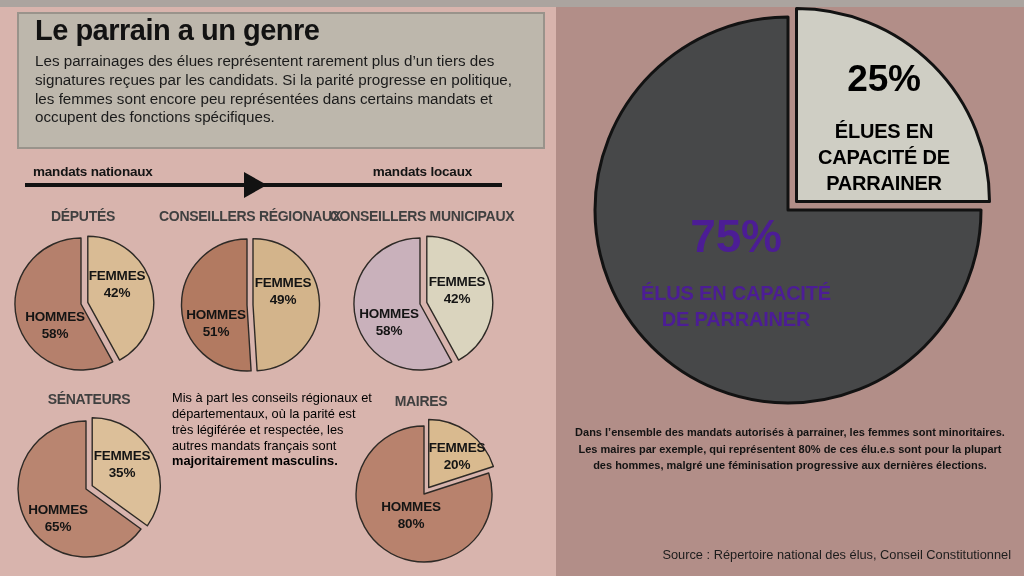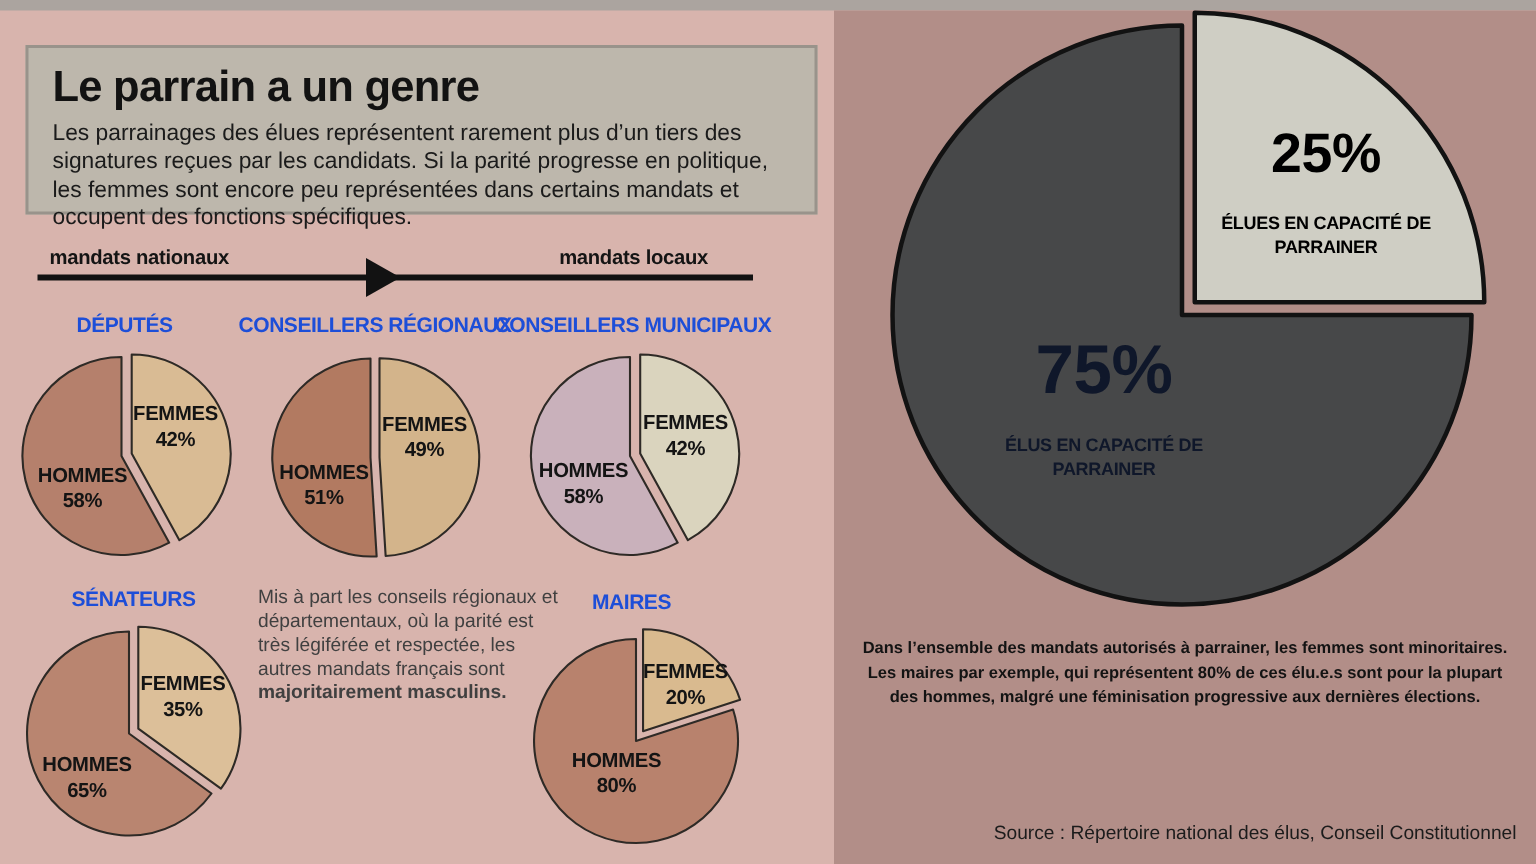--- a/index.html
+++ b/index.html
@@ -4,48 +4,48 @@
 <style>
   html,body{margin:0;padding:0;background:#888;}
   .stage{
     position:relative;width:1024px;height:576px;overflow:hidden;
     font-family:"Liberation Sans","DejaVu Sans",sans-serif;
     color:#141414;background:#d8b4ad;
   }
   .top-strip{position:absolute;left:0;top:0;width:1024px;height:7px;background:#aba49f;}
   .right-panel{position:absolute;left:556px;top:7px;width:468px;height:569px;background:#b28e88;}
   .title-box{
-    position:absolute;left:17px;top:12px;width:528px;height:113px;box-sizing:border-box;
-    background:#bdb7ac;border:2px solid #99938b;padding:10px 16px 10px 16px;margin-top:18px;
+    position:absolute;left:17px;top:12px;width:528px;height:137px;box-sizing:border-box;
+    background:#bdb7ac;border:2px solid #99938b;padding:0 16px 10px 16px;
   }
   .title-box h1{margin:0;font-size:29px;line-height:1.12;letter-spacing:-0.5px;color:#121212;}
   .title-box p{margin:6px 0 0 0;width:498px;font-size:15.2px;line-height:1.22;color:#1b1b1b;}
   .axis-label{position:absolute;top:164px;font-size:13.5px;font-weight:700;letter-spacing:-0.2px;white-space:nowrap;}
   .axis-label.left{left:33px;}
   .axis-label.right{right:552px;}
   .axis-line{position:absolute;left:25px;top:183px;width:477px;height:4px;background:#121212;}
   .axis-arrowhead{
     position:absolute;left:244px;top:172px;width:0;height:0;
     border-top:13px solid transparent;border-bottom:13px solid transparent;border-left:23px solid #121212;
   }
   .pie-title{
     position:absolute;margin:0;transform:translateX(-50%);
-    font-size:14px;font-weight:700;letter-spacing:-0.3px;white-space:nowrap;color:#1d4ed8;
+    font-size:14px;font-weight:700;letter-spacing:-0.3px;white-space:nowrap;color:#404040;
   }
   .pie-canvas{position:absolute;transform:translate(-50%,-50%);}
   .plabel{
     position:absolute;transform:translate(-50%,-50%);
     text-align:center;font-weight:700;letter-spacing:-0.2px;
   }
   .pie-sm .plabel{font-size:13.5px;line-height:1.22;white-space:nowrap;}
   .pie-big .pl-val{font-weight:700;line-height:1;}
   .pie-big .plabel-0 .pl-val{font-size:37px;}
   .pie-big .plabel-1 .pl-val{font-size:46px;}
-  .pie-big .pl-name{width:200px;font-size:12px;line-height:1.3;margin-top:21px;}
-  .note{position:absolute;left:172px;top:390px;width:200px;font-size:12.8px;line-height:1.24;color:#404040;}
+  .pie-big .pl-name{width:200px;font-size:20px;line-height:1.3;margin-top:21px;}
+  .note{position:absolute;left:172px;top:390px;width:200px;font-size:12.8px;line-height:1.24;color:#000000;}
   .note p{margin:0 0 14px 0;}
   .description{
     position:absolute;left:568px;top:424px;width:444px;margin:0;
     font-size:11px;font-weight:700;line-height:1.52;text-align:center;color:#131313;
   }
   .source{position:absolute;right:13px;top:547px;margin:0;font-size:12.8px;color:#1c1c1c;white-space:nowrap;text-align:right;}
 </style>
 </head>
 <body>
 
@@ -118,21 +118,21 @@
       </div><div class="plabel plabel-1" style="left: 66.4px; top: 101.4px; color: rgb(20, 20, 20);">
         <div class="pl-name">HOMMES</div>
         <div class="pl-val">80%</div>
       </div></div>
   <div class="pie-canvas pie-big" style="left: 788px; top: 210px; width: 420px; height: 420px;"><svg viewBox="0 0 420 420" width="420" height="420">
         <path d="M 218.5 201.5 L 218.5 8.5 A 193 193 0 0 1 411.5 201.5 Z" fill="#cfcec4" stroke="#121212" stroke-width="3" stroke-linejoin="round"></path>
         <path d="M 210.0 210.0 L 403.0 210.0 A 193 193 0 1 1 210.0 17.0 Z" fill="#474849" stroke="#121212" stroke-width="3" stroke-linejoin="round"></path>
       </svg><div class="plabel plabel-0" style="left: 306px; top: 128px; color: #000000;">
         <div class="pl-val">25%</div>
         <div class="pl-name">ÉLUES EN CAPACITÉ DE PARRAINER</div>
-      </div><div class="plabel plabel-1" style="left: 158px; top: 272px; color: #0f172a;">
+      </div><div class="plabel plabel-1" style="left: 158px; top: 272px; color: #4c1d95;">
         <div class="pl-val">75%</div>
         <div class="pl-name">ÉLUS EN CAPACITÉ DE PARRAINER</div>
       </div></div>
 
   <div class="note">
     <p><span>Mis à part les conseils régionaux et départementaux, où la parité est très légiférée et respectée, les autres mandats français sont </span><b>majoritairement masculins.</b></p>
   </div>
 
   <p class="description">Dans l’ensemble des mandats autorisés à parrainer, les femmes sont minoritaires. Les maires par exemple, qui représentent 80% de ces élu.e.s sont pour la plupart des hommes, malgré une féminisation progressive aux dernières élections.</p>
   <p class="source">Source : Répertoire national des élus, Conseil Constitutionnel</p>

